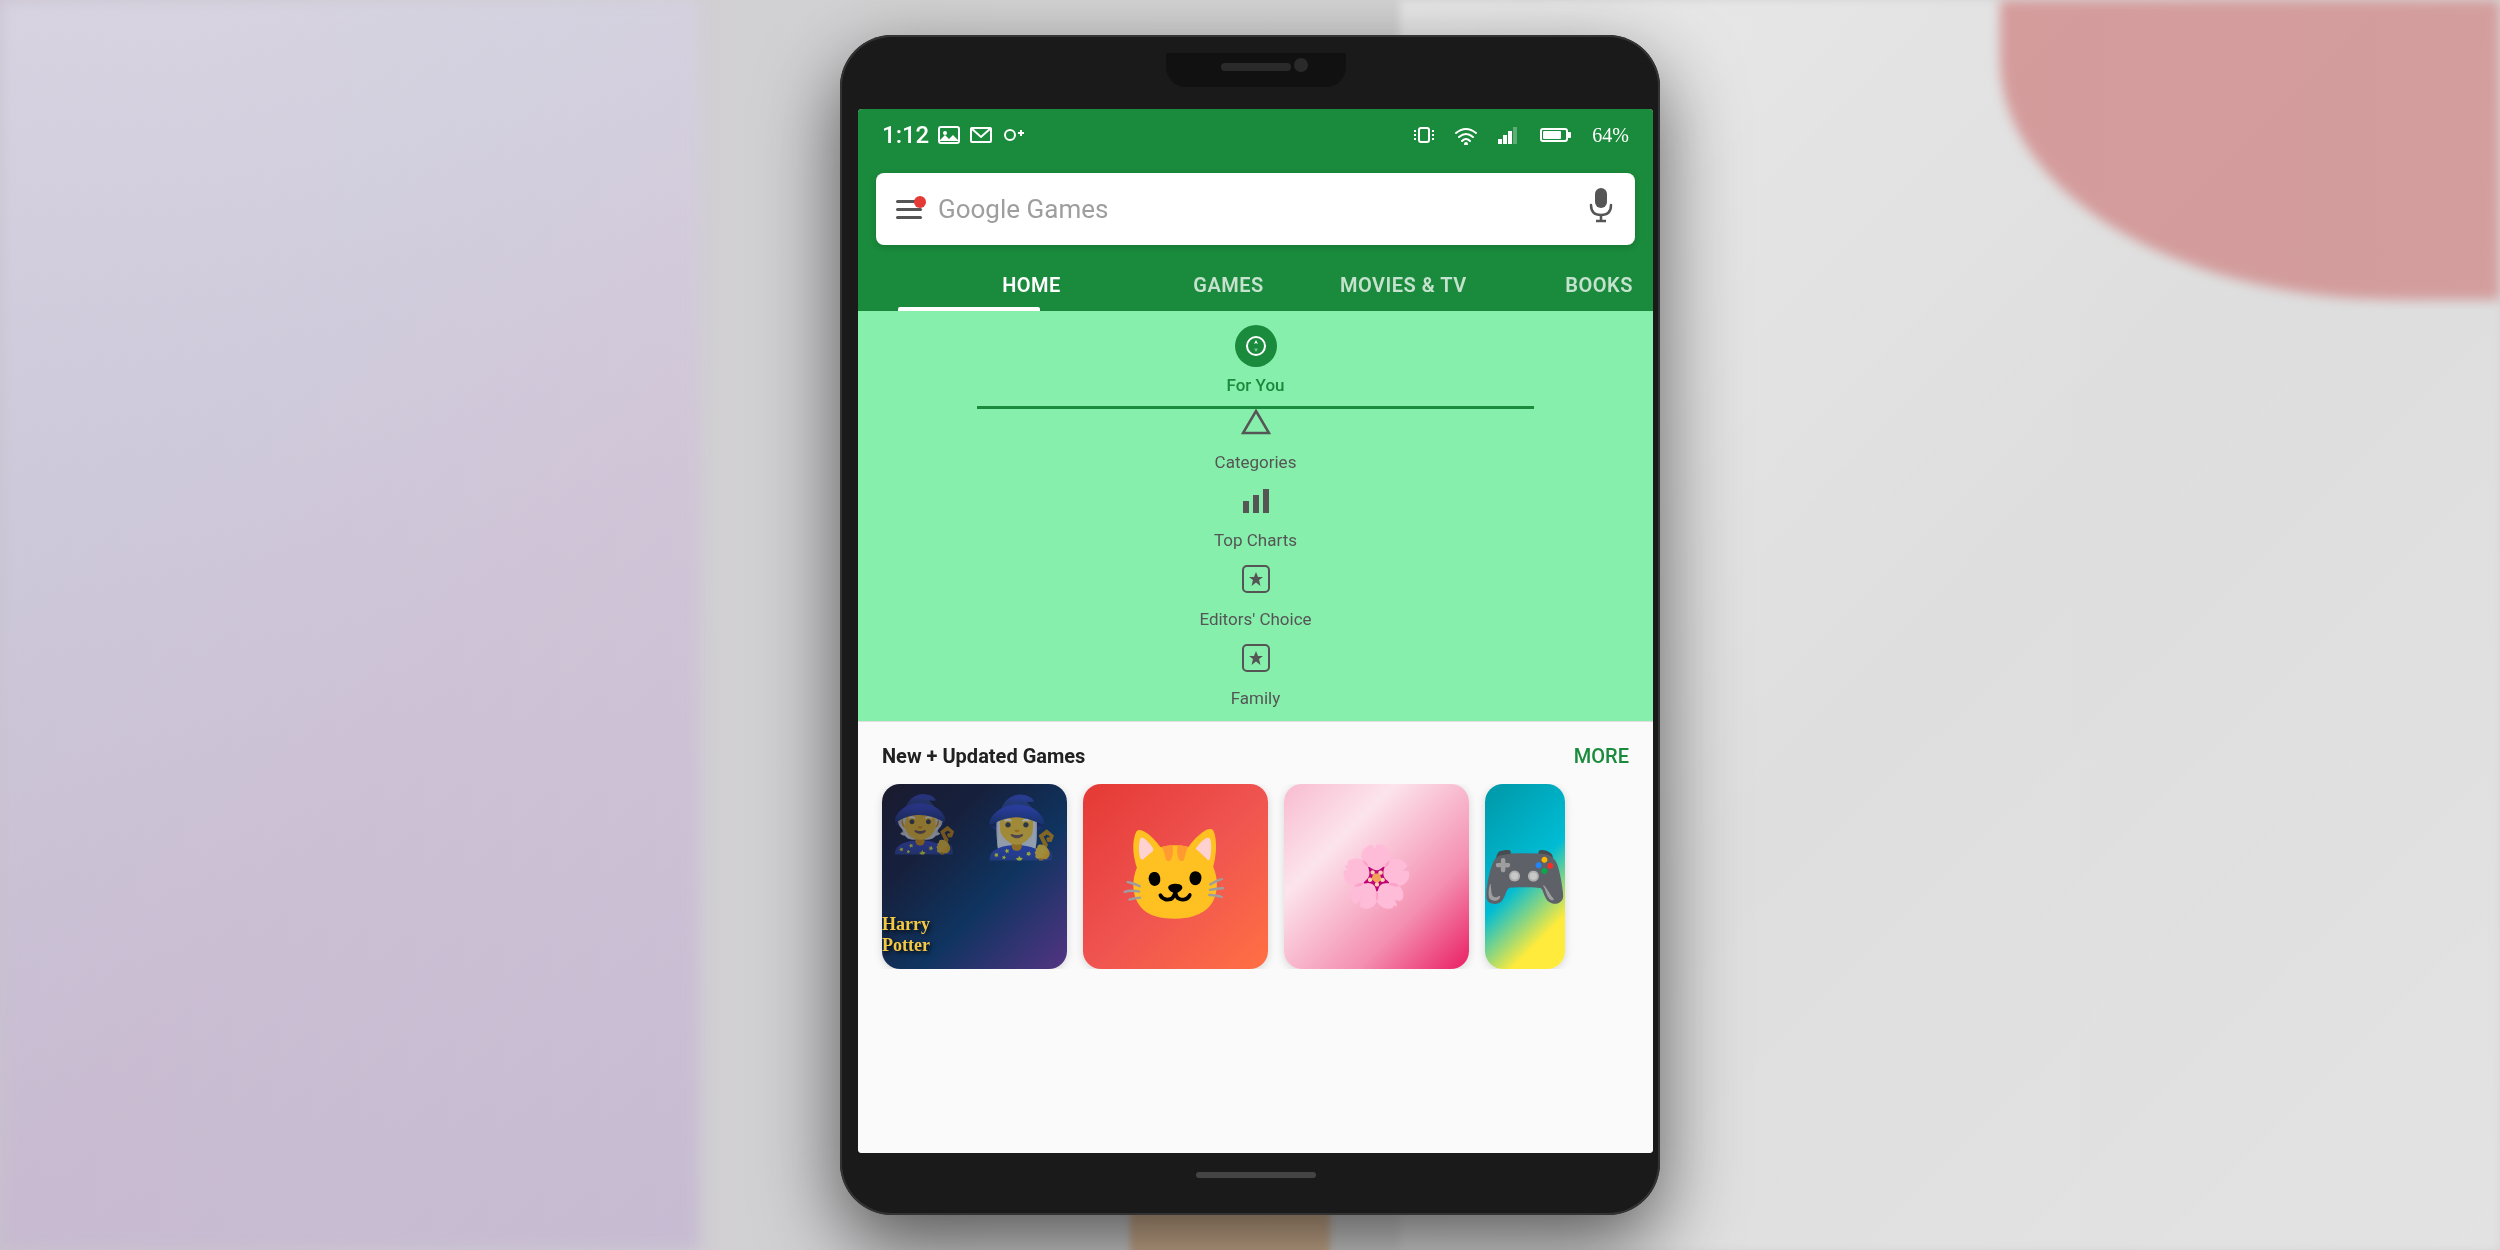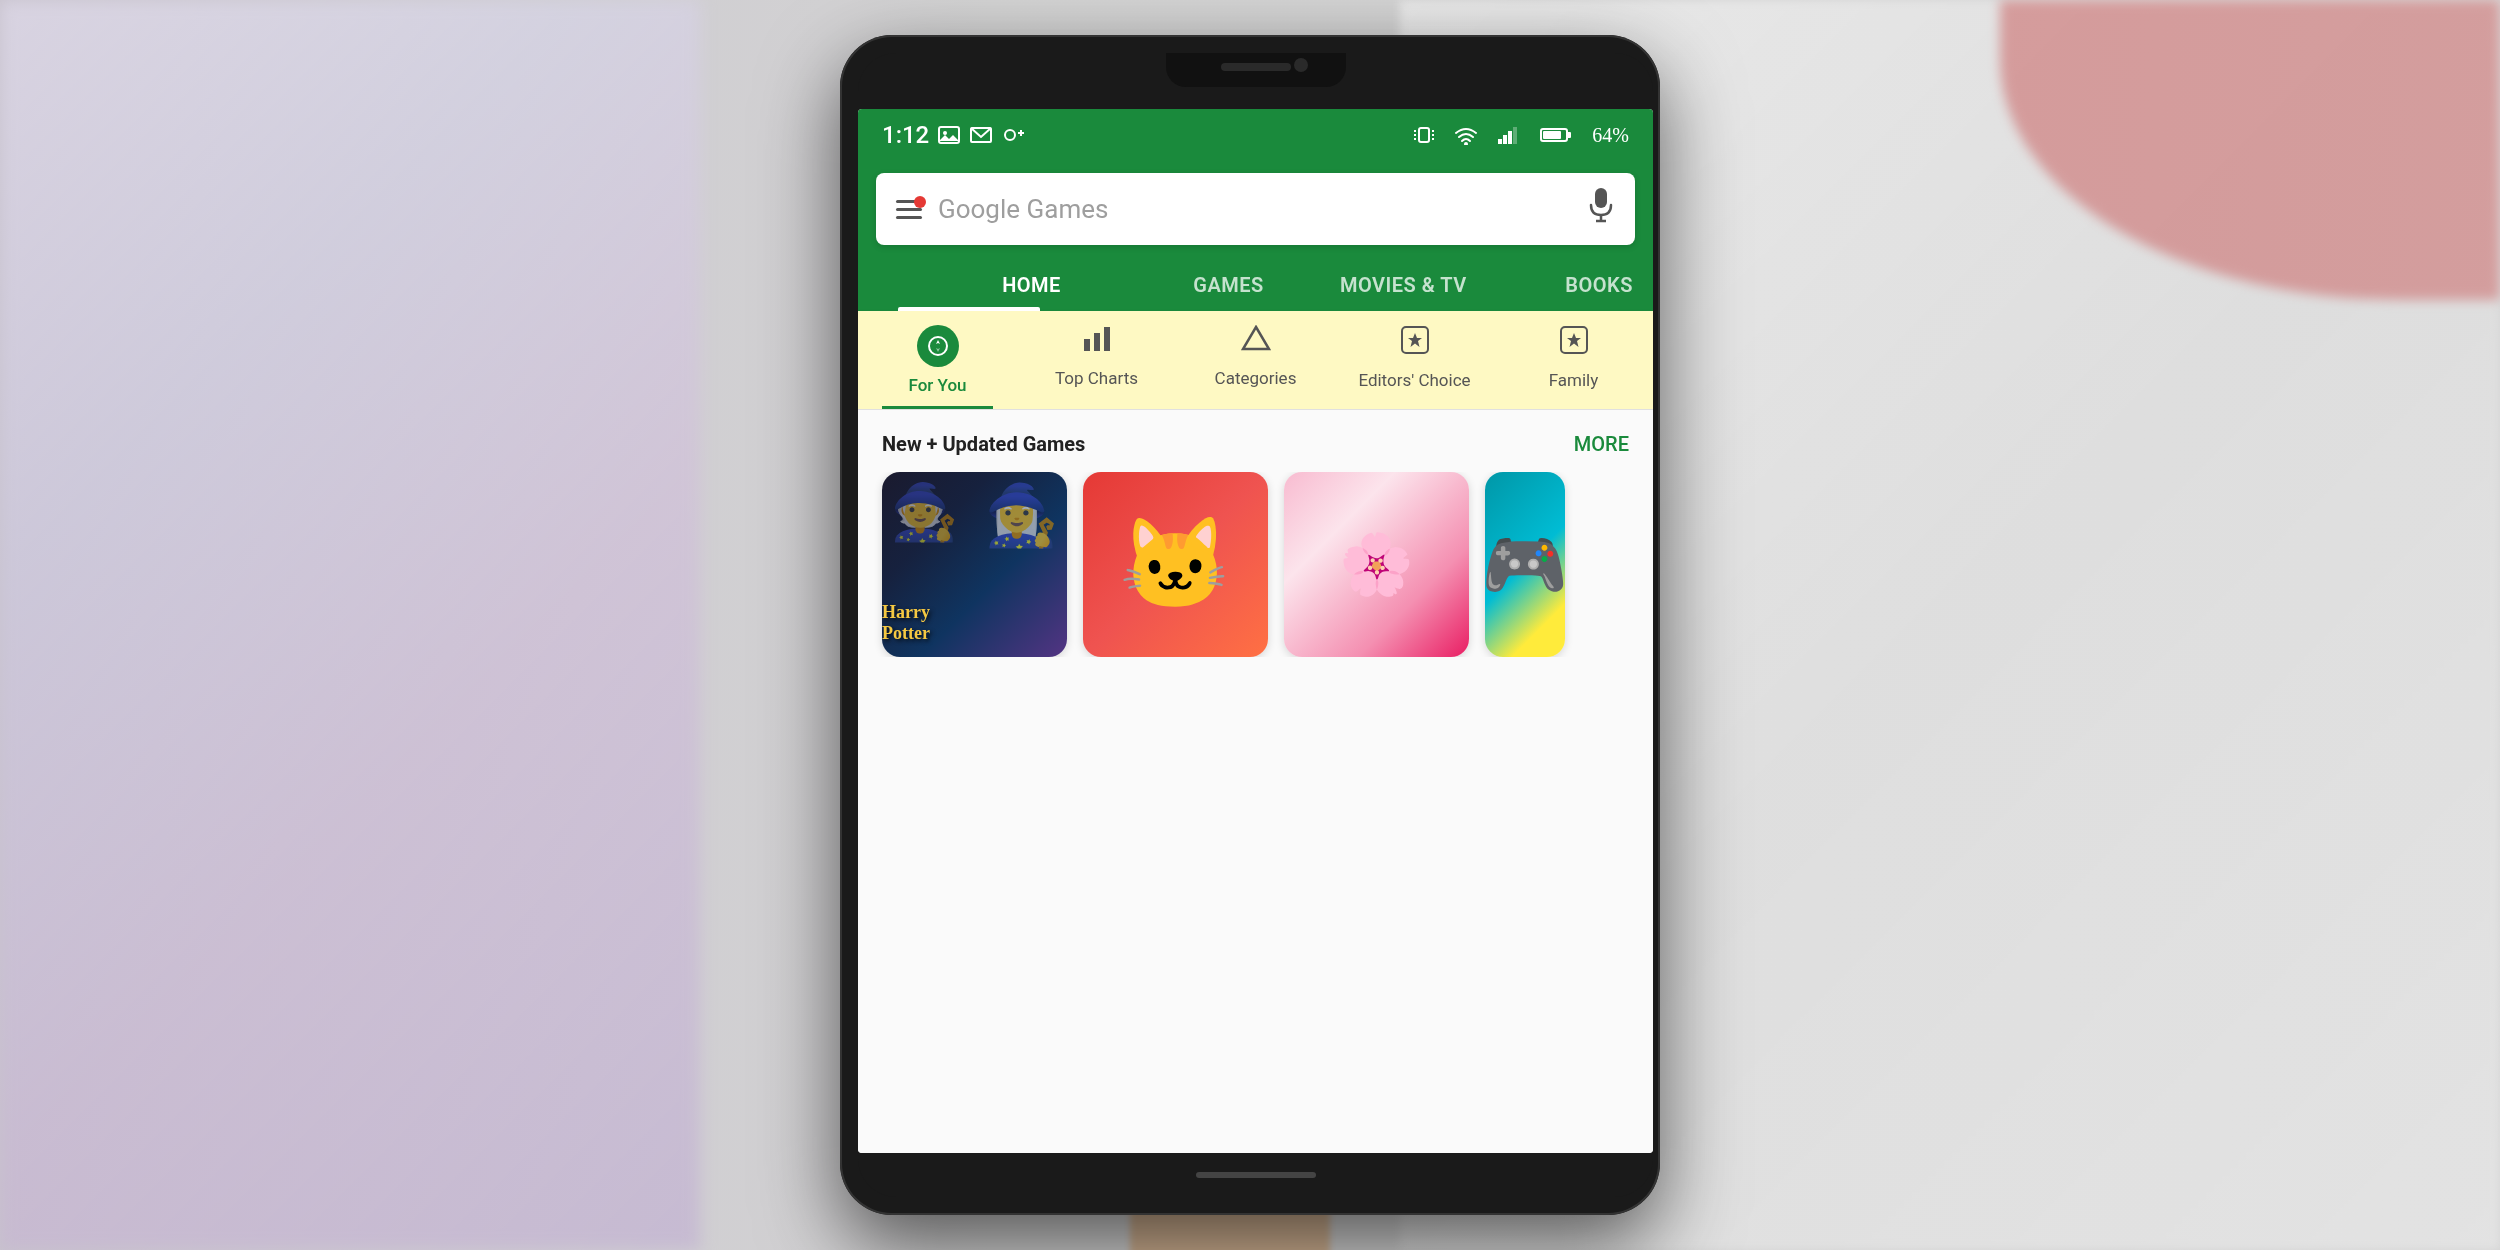--- a/index.html
+++ b/index.html
@@ -225,26 +225,27 @@
       height: 4px;
       background: white;
       border-radius: 2px 2px 0 0;
     }
     .nav-tab-books {
       flex: 0.8;
     }
 
     
     .sub-nav {
-      background: #fef9c3;
+      background: #86efac;
       display: flex;
       padding: 14px 0 0 0;
       border-bottom: 1px solid #e0e0e0;
       flex-shrink: 0;
       box-shadow: 0 1px 3px rgba(0,0,0,0.08);
+      flex-direction: column;
     }
     .sub-nav-item {
       flex: 1;
       display: flex;
       flex-direction: column;
       align-items: center;
       gap: 8px;
       padding-bottom: 14px;
       cursor: pointer;
       position: relative;
@@ -550,35 +551,35 @@
             <polygon points="11,5 13,9 11,8 9,9" fill="white"></polygon>
             <polygon points="11,17 9,13 11,14 13,13" fill="rgba(255,255,255,0.5)"></polygon>
           </svg>
         </div>
         <span class="sub-nav-label">For You</span>
       </div>
 
       <div class="sub-nav-item">
         <div class="sub-nav-icon">
           <svg width="30" height="28" viewBox="0 0 30 28" fill="none">
+            <polygon points="15,2 28,24 2,24" fill="none" stroke="#555" stroke-width="2.5"></polygon>
+          </svg>
+        </div>
+        <span class="sub-nav-label">Categories</span>
+      </div>
+
+      <div class="sub-nav-item">
+        <div class="sub-nav-icon">
+          <svg width="30" height="28" viewBox="0 0 30 28" fill="none">
             <rect x="2" y="14" width="6" height="12" fill="#555"></rect>
             <rect x="12" y="8" width="6" height="18" fill="#555"></rect>
             <rect x="22" y="2" width="6" height="24" fill="#555"></rect>
           </svg>
         </div>
         <span class="sub-nav-label">Top Charts</span>
-      </div>
-
-      <div class="sub-nav-item">
-        <div class="sub-nav-icon">
-          <svg width="30" height="28" viewBox="0 0 30 28" fill="none">
-            <polygon points="15,2 28,24 2,24" fill="none" stroke="#555" stroke-width="2.5"></polygon>
-          </svg>
-        </div>
-        <span class="sub-nav-label">Categories</span>
       </div>
 
       <div class="sub-nav-item">
         <div class="sub-nav-icon">
           <svg width="30" height="30" viewBox="0 0 30 30" fill="none">
             <rect x="2" y="2" width="26" height="26" rx="4" fill="none" stroke="#555" stroke-width="2"></rect>
             <polygon points="15,8 17,13 22,13 18,16 19.5,22 15,18.5 10.5,22 12,16 8,13 13,13" fill="#555"></polygon>
           </svg>
         </div>
         <span class="sub-nav-label">Editors' Choice</span>

